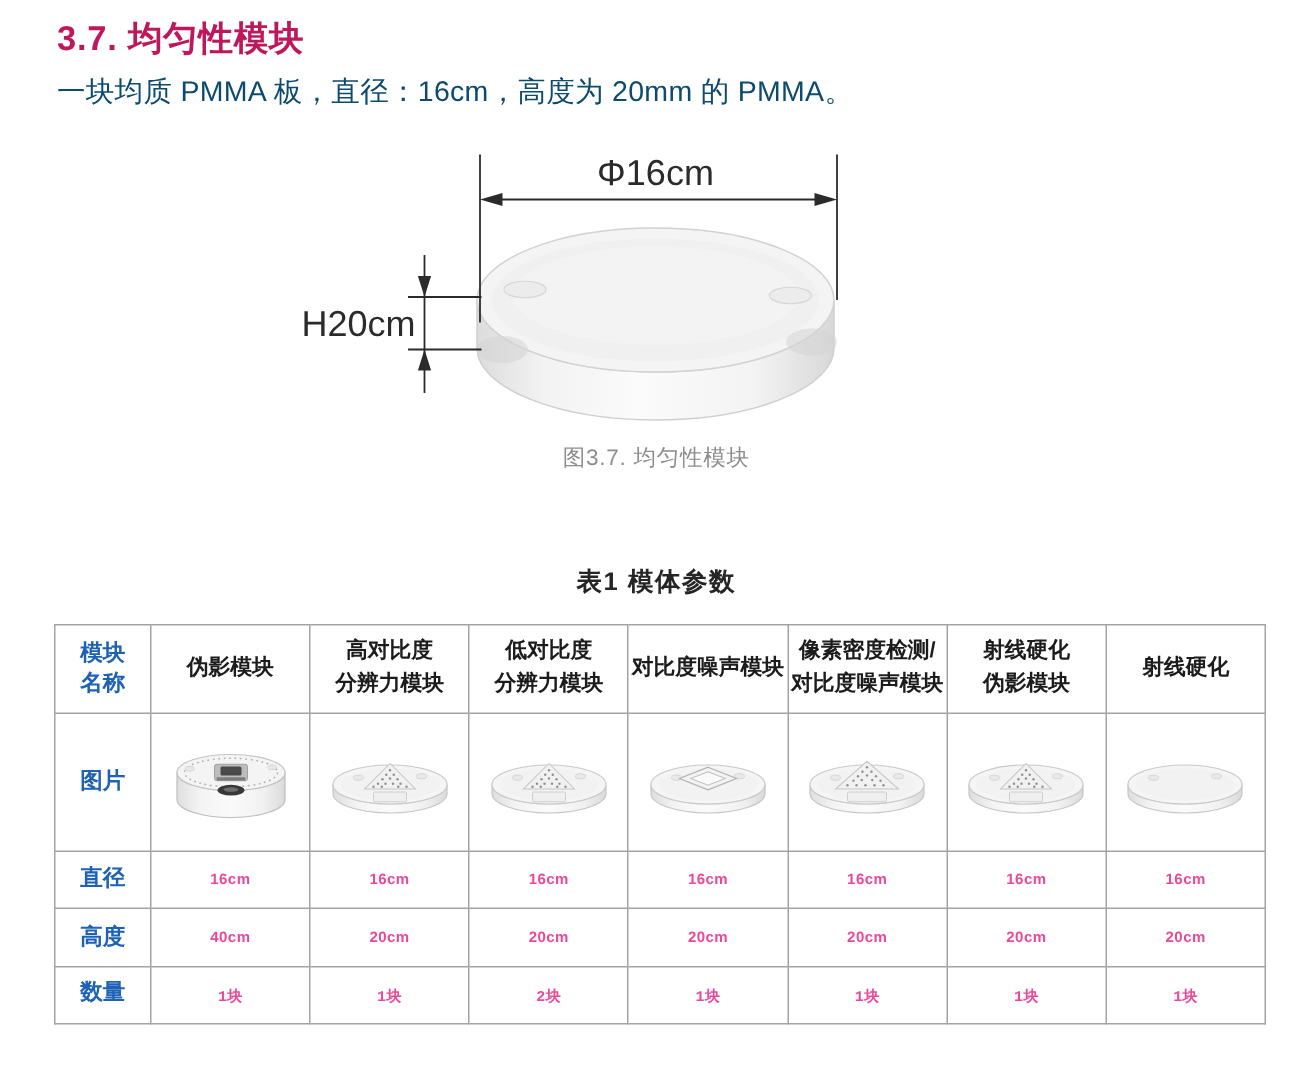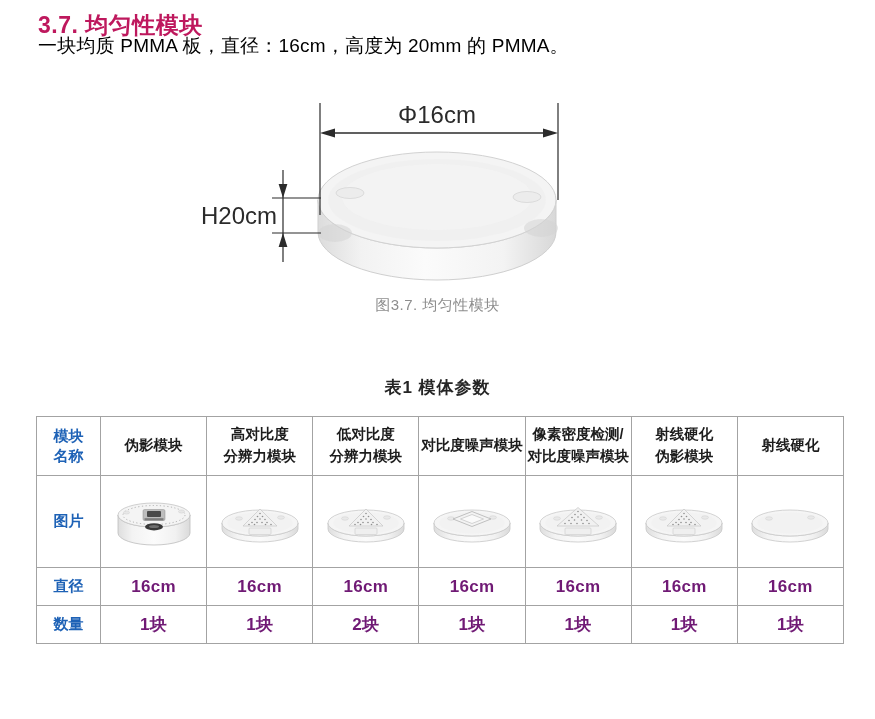--- a/index.html
+++ b/index.html
@@ -5,48 +5,48 @@
   html,body{margin:0;padding:0;}
   body{
     width:875px;height:719px;background:#ffffff;position:relative;overflow:hidden;
     font-family:"Liberation Sans","DejaVu Sans",sans-serif;
   }
   .heading{
     position:absolute;left:38px;top:10px;
     font-size:23px;font-weight:bold;color:#be185d;letter-spacing:.5px;
   }
   .body-text{
-    position:absolute;left:38px;top:33px;
-    font-size:19px;color:#000000;letter-spacing:.2px;text-align:center;
+    position:absolute;left:38px;top:48px;
+    font-size:19px;color:#0c4a6e;letter-spacing:.2px;text-align:center;
   }
   .figure-svg{position:absolute;left:0;top:85px;}
   .fig-caption{
     position:absolute;left:0;top:296px;width:875px;text-align:center;
     font-size:15px;color:#8d8d8d;letter-spacing:.5px;
   }
   .table-title{
     position:absolute;left:0;top:376px;width:875px;text-align:center;
     font-size:17px;font-weight:600;color:#252525;letter-spacing:1px;
   }
   table.params{
     position:absolute;left:36px;top:416px;width:808px;
     border-collapse:collapse;table-layout:fixed;
   }
   table.params th,table.params td{
     border:1px solid #a3a3a3;text-align:center;vertical-align:middle;padding:0;
   }
   col.c0{width:64px;}
   th.rowlbl{color:#1e62b6;font-size:15px;font-weight:bold;line-height:1.35;white-space:pre-line;}
   tr.r-head th.colhdr{font-size:14.5px;font-weight:bold;color:#1c1c1c;line-height:1.5;white-space:pre-line;}
-  tr.r-data td{font-size:17px;font-weight:bold;color:#701a75;letter-spacing:.3px;}
+  tr.r-data td{font-size:10px;font-weight:bold;color:#ec4899;letter-spacing:.3px;}
   tr.r-head{height:59px;}
   tr.r-img{height:92px;font-family:Liberation Serif, serif;}
   tr.r-d{height:38px;}
   tr.r-h{height:39px;}
-  tr.r-q{height:38px;}
+  tr.r-q{height:38px;font-family:Liberation Mono, monospace;}
   svg.mod{width:84px;height:58px;display:inline-block;vertical-align:middle;}
   .dimtext{font-family:"Liberation Sans","DejaVu Sans",sans-serif;}
 </style>
 </head>
 <body>
 
 <svg width="0" height="0" style="position:absolute" aria-hidden="true">
   <defs>
     <linearGradient id="wg" x1="0" y1="0" x2="1" y2="0">
       <stop offset="0" stop-color="#dedede"></stop>
@@ -241,20 +241,30 @@
   <tr class="r-data r-d">
     <th class="rowlbl">直径</th>
     <td>16cm</td>
     <td>16cm</td>
     <td>16cm</td>
     <td>16cm</td>
     <td>16cm</td>
     <td>16cm</td>
     <td>16cm</td>
   </tr>
+  <tr class="r-data r-h">
+    <th class="rowlbl">高度</th>
+    <td>40cm</td>
+    <td>20cm</td>
+    <td>20cm</td>
+    <td>20cm</td>
+    <td>20cm</td>
+    <td>20cm</td>
+    <td>20cm</td>
+  </tr>
   <tr class="r-data r-q">
     <th class="rowlbl">数量</th>
     <td>1块</td>
     <td>1块</td>
     <td>2块</td>
     <td>1块</td>
     <td>1块</td>
     <td>1块</td>
     <td>1块</td>
   </tr>

